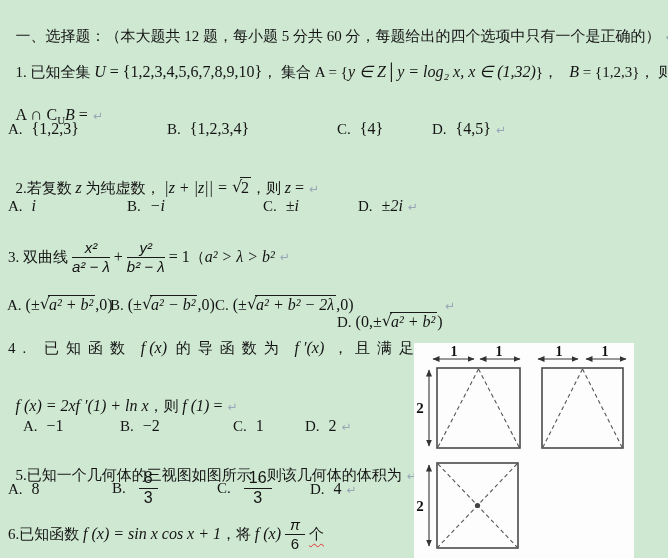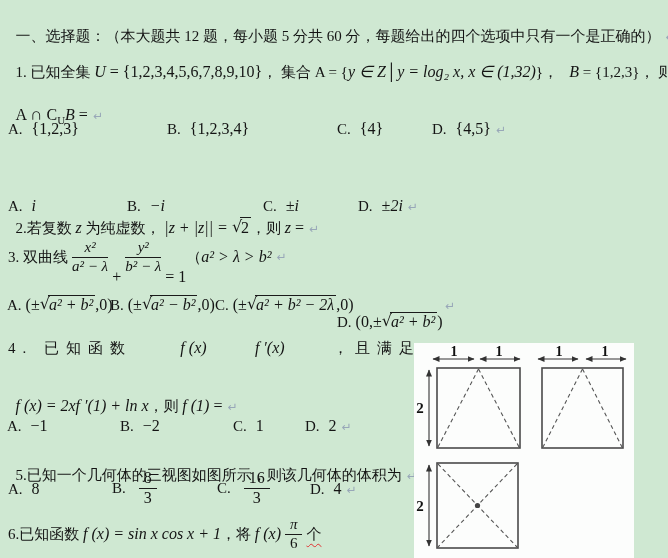--- a/index.html
+++ b/index.html
@@ -6,26 +6,26 @@
   body{
     width:668px;height:558px;position:relative;overflow:hidden;
     background:#cfe8d2;color:#141414;
     font-family:"Liberation Serif","DejaVu Sans",serif;
     font-size:15px;
   }
   .line{position:absolute;white-space:pre;line-height:20px;}
   .flexline{position:absolute;display:flex;align-items:center;white-space:pre;}
   .cn{font-size:15px;}
   .m{font-family:"Liberation Serif",serif;font-style:italic;font-size:16px;}
-  .rm{font-family:"Liberation Serif",serif;font-style:normal;font-size:16px;margin-top:40px;}
+  .rm{font-family:"Liberation Serif",serif;font-style:normal;font-size:16px;}
   .sub{font-size:11px;vertical-align:-4px;font-style:normal;}
   .cap{font-size:17px;font-style:normal;}
   .sqrt{font-family:"DejaVu Sans",sans-serif;font-style:normal;font-size:16px;position:relative;top:-1px;}
   .rad{display:inline-block;border-top:1.4px solid #1a1a1a;margin-left:-2px;padding:0 2px 0 1px;}
-  .frac{display:inline-block;vertical-align:middle;text-align:center;line-height:1.05;margin:0 4px;font-family:Liberation Serif, serif;}
+  .frac{display:inline-block;vertical-align:middle;text-align:center;line-height:1.05;margin:0 4px;font-family:Liberation Sans, sans-serif;}
   .frac .num{display:block;border-bottom:1.3px solid #1a1a1a;padding:0 5px 1px;}
   .frac .den{display:block;padding-top:1px;}
   .it{font-style:italic;}
   .crlf{color:#98a7b8;font-family:"DejaVu Sans",sans-serif;font-style:normal;font-size:12px;margin-left:5px;}
   .opt{position:absolute;white-space:pre;}
   .optflex{position:absolute;display:inline-flex;align-items:center;white-space:pre;}
   .olabel{font-family:"Liberation Serif",serif;font-size:15px;margin-right:9px;}
   .jline{position:absolute;display:flex;justify-content:space-between;align-items:baseline;white-space:pre;}
   .jchars{letter-spacing:7px;}
   .misspell{text-decoration:underline wavy #e03131 1px;text-underline-offset:4px;}
@@ -79,30 +79,31 @@
   <span class="opt" style="left:7px;top:295px"><span class="olabel" style="margin-right:4px">A.</span><span class="rm">(±</span><span class="sqrt">√</span><span class="m rad">a² + b²</span><span class="rm">,0)</span></span>
   <span class="opt" style="left:110px;top:295px"><span class="olabel" style="margin-right:4px">B.</span><span class="rm">(±</span><span class="sqrt">√</span><span class="m rad">a² − b²</span><span class="rm">,0)</span></span>
   <span class="opt" style="left:215px;top:295px"><span class="olabel" style="margin-right:4px">C.</span><span class="rm">(±</span><span class="sqrt">√</span><span class="m rad">a² + b² − 2λ</span><span class="rm">,0)</span></span>
   <span class="opt" style="left:337px;top:312px"><span class="olabel" style="margin-right:4px">D.</span><span class="rm">(0,±</span><span class="sqrt">√</span><span class="m rad">a² + b²</span><span class="rm">)</span></span>
   <span class="opt crlf" style="left:440px;top:299px">↵</span>
 </div>
 
 <div class="jline" style="left:8px;top:339px;width:413px">
   <span class="cn jchars">4. 已知函数</span>
   <span class="m">f (x)</span>
+  <span class="cn jchars">的导函数为</span>
   <span class="m">f ′(x)</span>
   <span class="cn jchars">，且满足</span>
 </div>
 
 <div class="line" style="left:8px;top:376px">
   <span class="m">f (x) = 2xf ′(1) + ln x</span><span class="cn">，则 </span><span class="m">f (1)</span><span class="rm"> =</span><span class="crlf">↵</span>
 </div>
 
 <div>
-  <span class="opt" style="left:7px;top:417px"><span class="olabel">A.</span><span class="rm">−1</span></span>
+  <span class="opt" style="left:23px;top:417px"><span class="olabel">A.</span><span class="rm">−1</span></span>
   <span class="opt" style="left:120px;top:417px"><span class="olabel">B.</span><span class="rm">−2</span></span>
   <span class="opt" style="left:233px;top:417px"><span class="olabel">C.</span><span class="rm">1</span></span>
   <span class="opt" style="left:305px;top:417px"><span class="olabel">D.</span><span class="rm">2</span><span class="crlf">↵</span></span>
 </div>
 
 <div class="line" style="left:8px;top:445px">
   <span class="cn">5.已知一个几何体的三视图如图所示，则该几何体的体积为</span><span class="crlf">↵</span>
 </div>
 
 <div>

